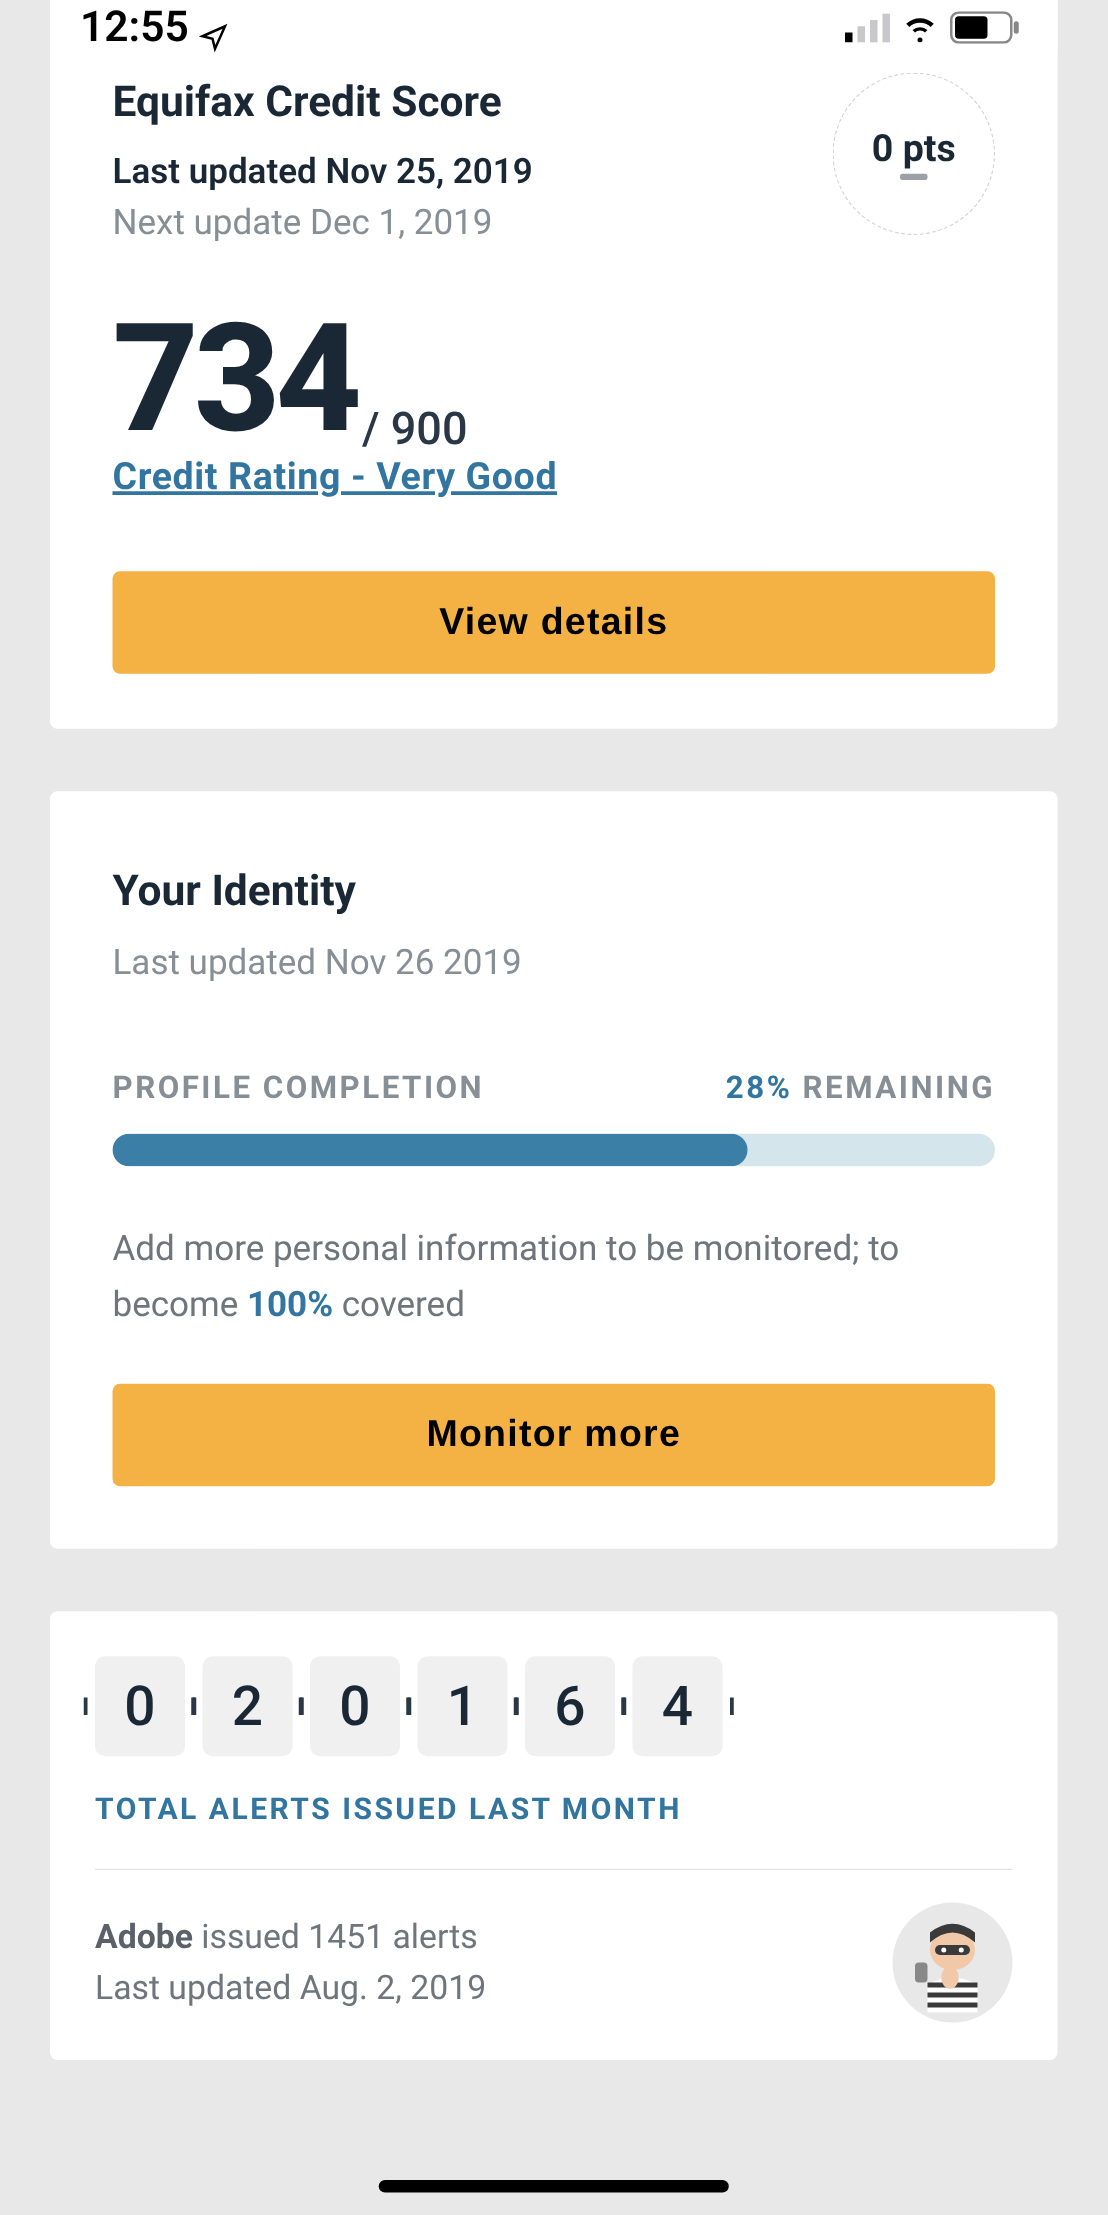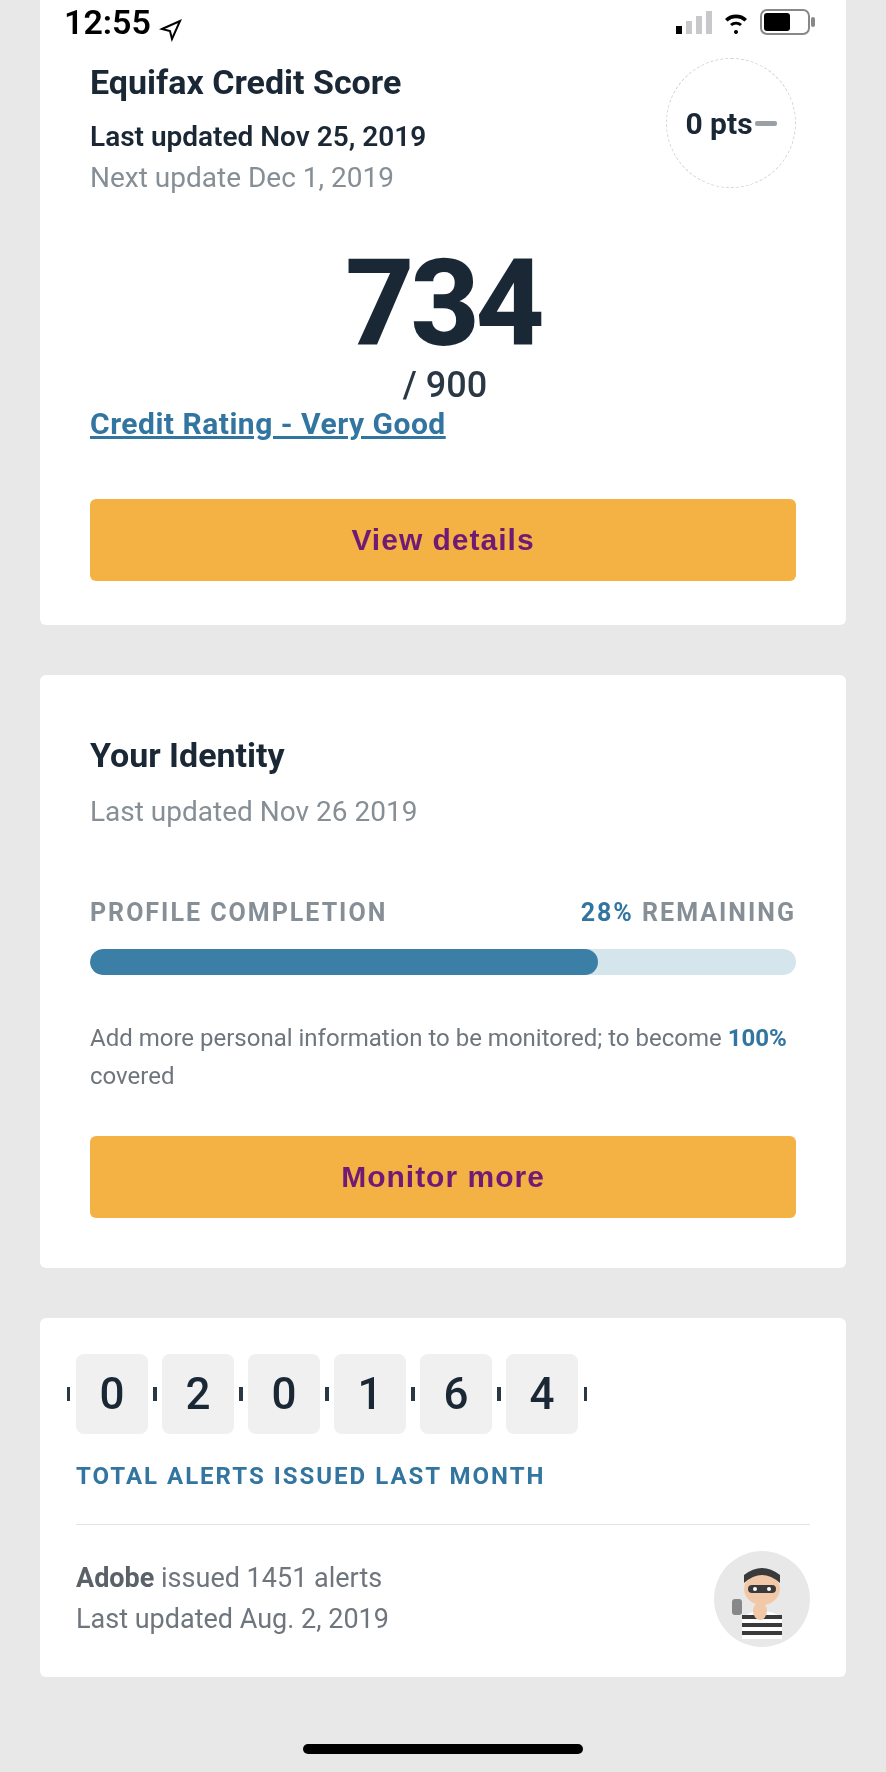--- a/index.html
+++ b/index.html
@@ -57,37 +57,37 @@
     .card-3 { margin-top: 50px; padding: 36px 36px 30px 36px; }
 
     .cs-header { display: flex; justify-content: space-between; align-items: flex-start; }
     .cs-title { font-size: 34px; font-weight: 700; color: #1a2735; margin-bottom: 18px; }
     .cs-lastup { font-size: 28px; font-weight: 600; color: #1a2735; margin-bottom: 8px; }
     .cs-nextup { font-size: 28px; color: #868e96; }
     .pts-badge {
       width: 130px; height: 130px;
       border: 1.5px dashed #cfd4d9;
       border-radius: 50%;
-      display: flex; flex-direction: row;
+      display: flex; flex-direction: column;
       align-items: center; justify-content: center;
       gap: 2px;
       margin-top: -4px;
     }
     .pts-text { font-size: 30px; font-weight: 700; color: #1a2735; }
     .pts-dash { width: 22px; height: 5px; background: #9aa0a6; border-radius: 2px; }
 
-    .score-row { display: flex; align-items: center; margin-top: 50px; flex-direction: column; }
+    .score-row { display: flex; align-items: flex-end; margin-top: 50px; }
     .score-big { font-size: 120px; font-weight: 800; color: #1a2735; letter-spacing: -4px; line-height: 1; }
     .score-max { font-size: 36px; font-weight: 500; color: #2a3744; margin-left: 4px; }
     .rating { font-size: 30px; font-weight: 700; color: #3175a0; letter-spacing: 0.5px; text-decoration: underline; }
 
     .btn-orange {
       width: 100%;
       background: #f4b244;
-      color: #701a75;
+      color: #000000;
       font-size: 30px;
       font-weight: 700;
       letter-spacing: 1px;
       border: none;
       border-radius: 6px;
       padding: 24px 0;
       margin-top: 58px;
       cursor: pointer;
     }
     .card-2 .btn-orange { margin-top: 40px; }
@@ -104,21 +104,21 @@
       height: 26px;
       background: #d5e5ec;
       border-radius: 14px;
       overflow: hidden;
     }
     .progress-fill {
       height: 100%;
       background: #3b7ea6;
       border-radius: 14px;
     }
-    .pc-desc { font-size: 24px; color: #6e757c; margin-top: 44px; line-height: 1.6; }
+    .pc-desc { font-size: 28px; color: #6e757c; margin-top: 44px; line-height: 1.6; }
     .pc-desc .teal { color: #3175a0; font-weight: 700; }
 
     .counter-row { display: flex; gap: 14px; align-items: center; }
     .digit-box {
       width: 72px; height: 80px;
       background: #f0f0f0;
       border-radius: 8px;
       display: flex; align-items: center; justify-content: center;
       font-size: 44px; font-weight: 500; color: #1a2735;
       position: relative;

